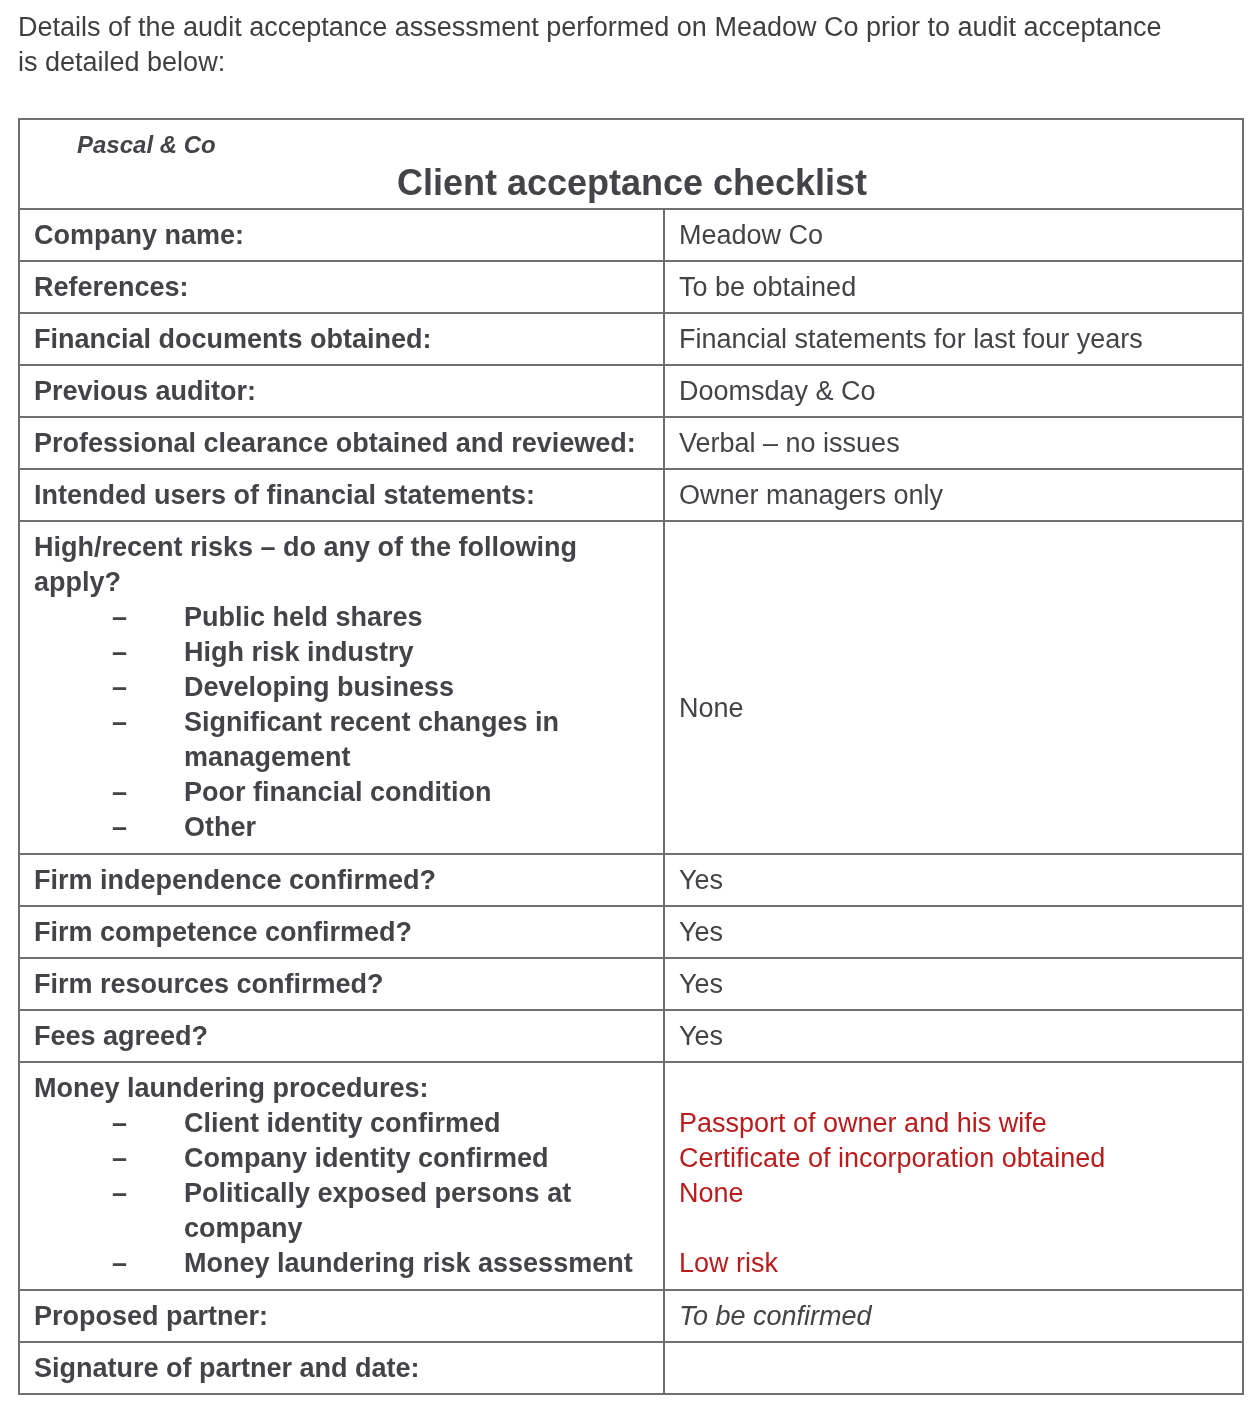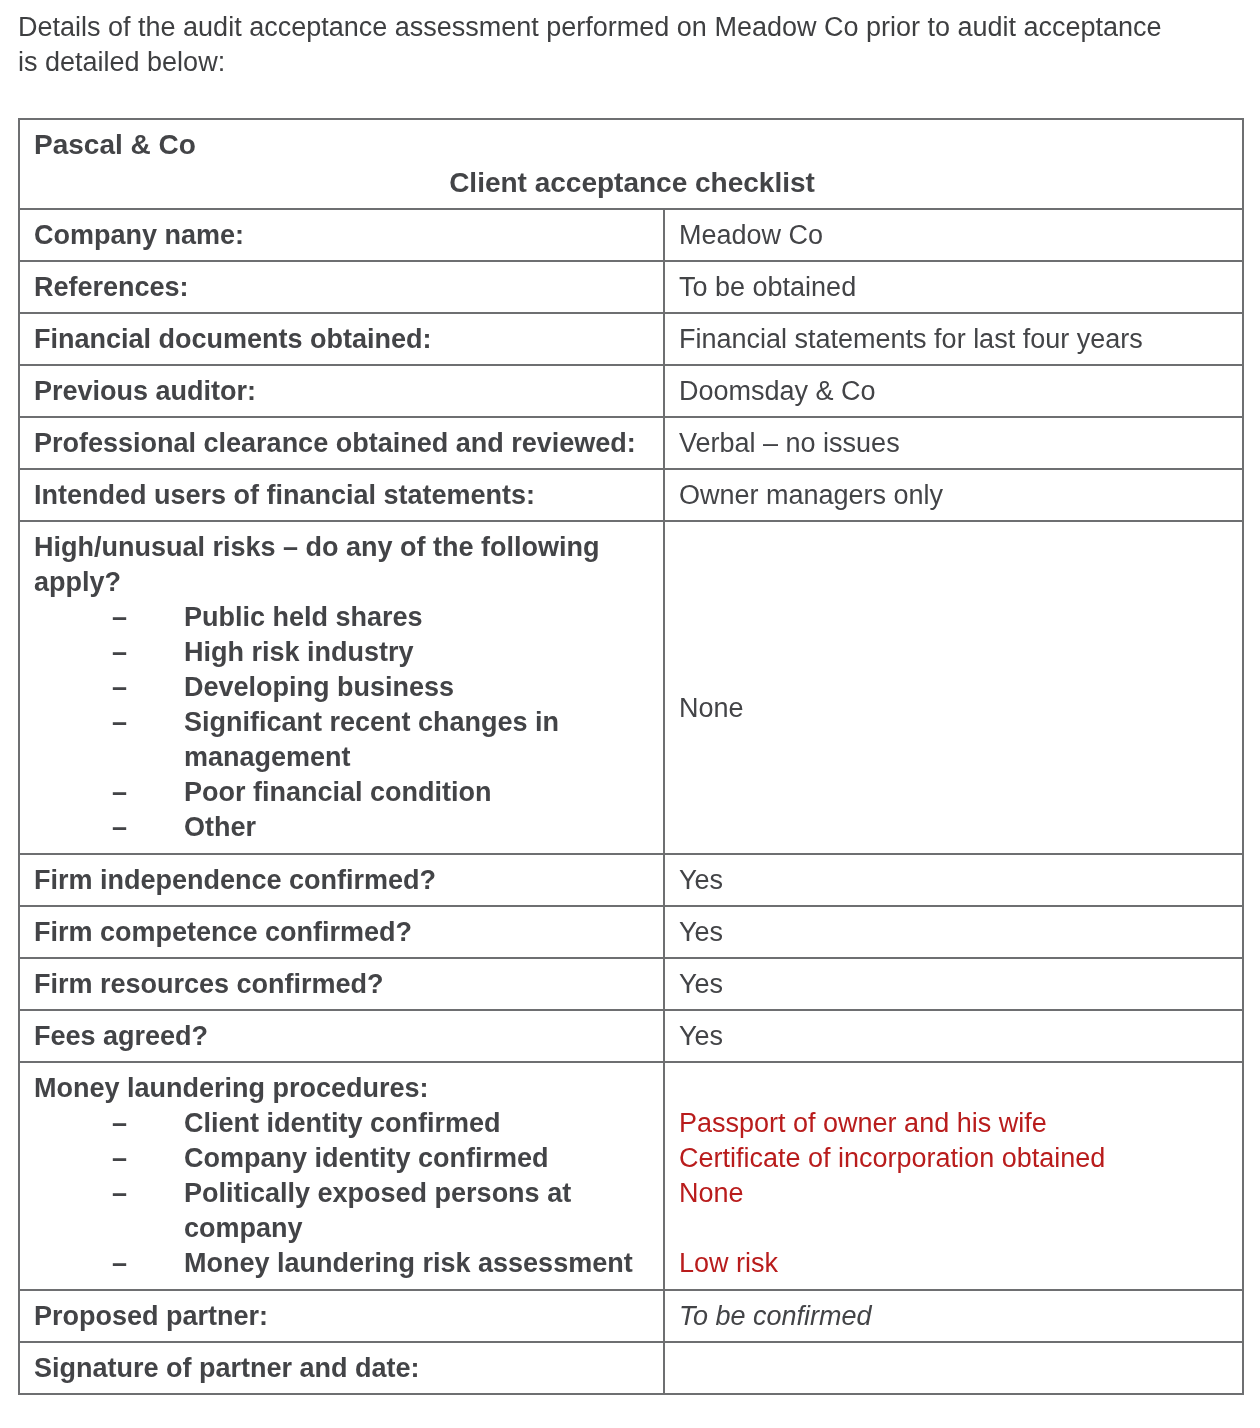--- a/index.html
+++ b/index.html
@@ -40,27 +40,29 @@
   }
   col.c-label { width: 645px; }
   col.c-value { width: 579px; }
 
   td.lbl { font-weight: bold; color: #3a3a3c; margin-left: 7px; }
   td.val { color: #48494c; margin-left: 20px; }
 
   td.header-cell { padding: 12px 14px 8px 14px; }
   .firm {
     font-weight: bold;
-    font-size: 28px;
+    font-style: italic;
+    font-size: 24px;
     line-height: 34px;
+    margin-left: 43px;
   }
   .title {
     text-align: center;
     font-weight: bold;
-    font-size: 28px;
+    font-size: 36px;
     line-height: 34px;
     margin-top: 4px;
   }
 
   td.multi { vertical-align: top; padding-top: 9px; padding-bottom: 9px; }
   .pline { line-height: 35px; font-weight: bold; }
   .bline { display: flex; line-height: 35px; font-weight: bold; }
   .bline .dash { flex: none; width: 72px; margin-left: 78px; }
   .bline .btxt { flex: 1; }
 
@@ -121,21 +123,21 @@
       <td class="val">Verbal – no issues</td>
     </tr>
 
     <tr>
       <td class="lbl">Intended users of financial statements:</td>
       <td class="val">Owner managers only</td>
     </tr>
 
     <tr>
       <td class="lbl multi">
-        <div class="pline">High/unusual risks – do any of the following</div>
+        <div class="pline">High/recent risks – do any of the following</div>
         <div class="pline">apply?</div>
         <div class="bline">
           <span class="dash">–</span>
           <span class="btxt">Public held shares</span>
         </div>
         <div class="bline">
           <span class="dash">–</span>
           <span class="btxt">High risk industry</span>
         </div>
         <div class="bline">

